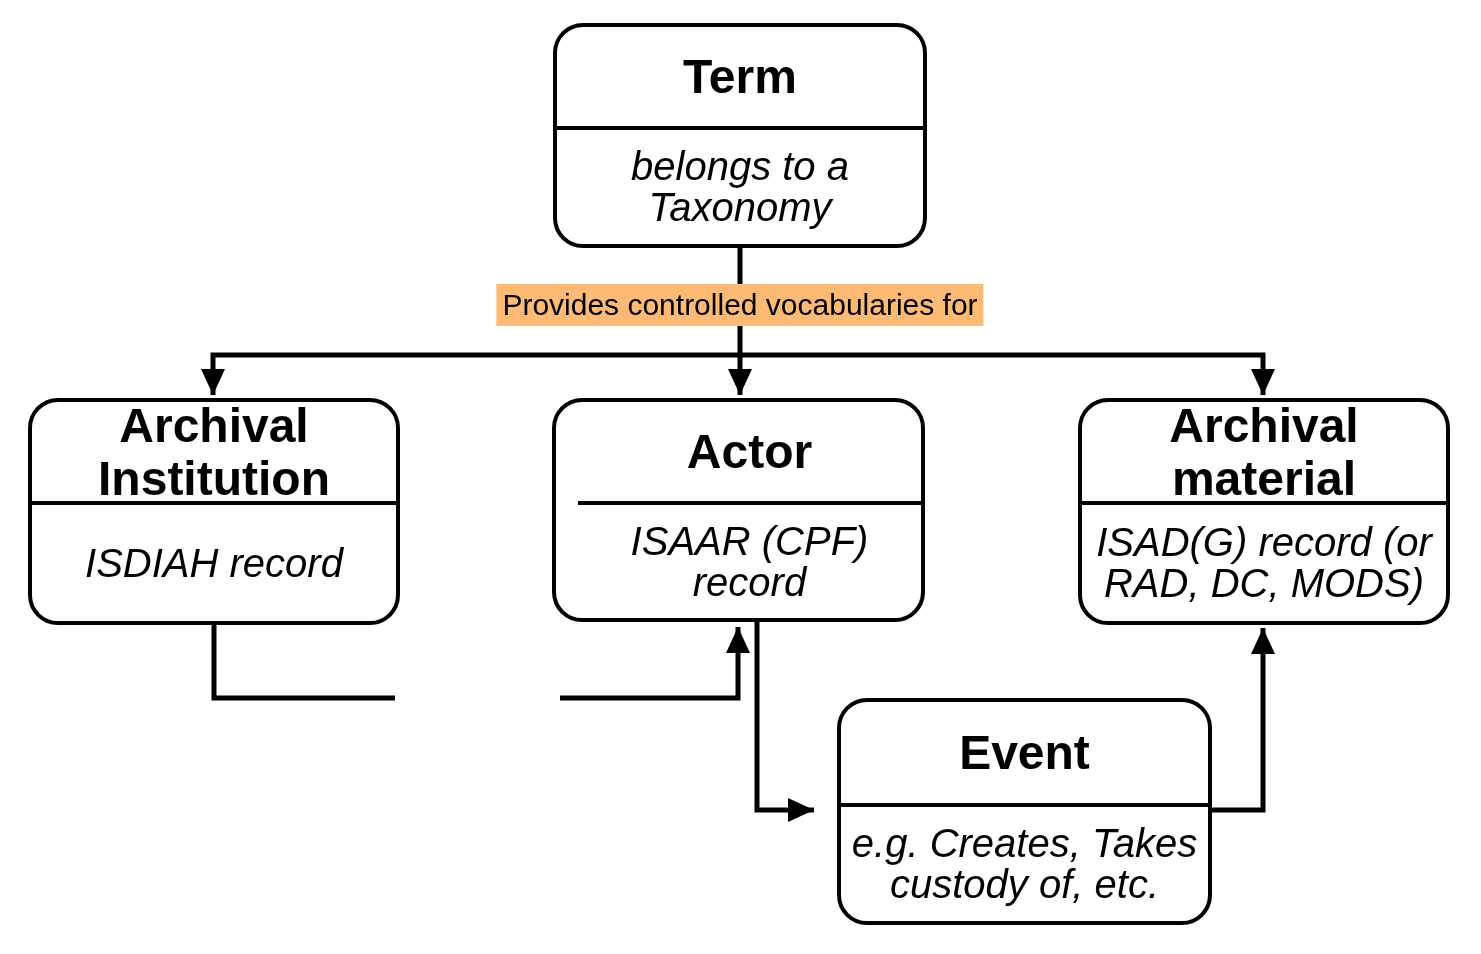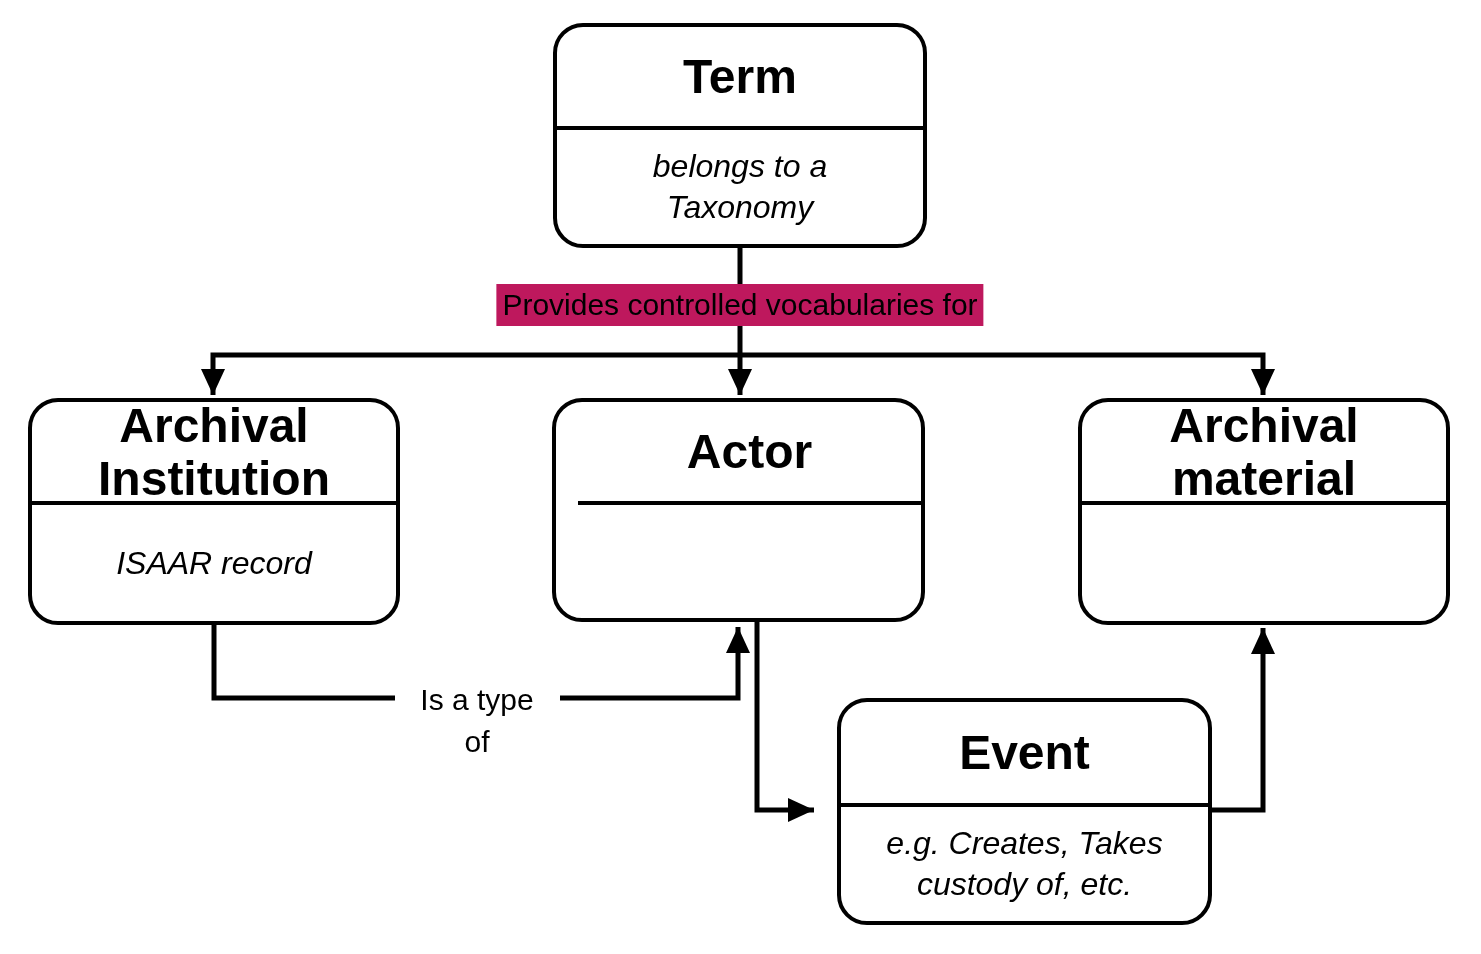--- a/index.html
+++ b/index.html
@@ -39,42 +39,42 @@
     border-bottom: 4px solid #000000;
     height: 103px;
   }
   .node-sub {
     flex: 1;
     display: flex;
     align-items: center;
     justify-content: center;
     text-align: center;
     font-style: italic;
-    font-size: 32px;
+    font-size: 40px;
     line-height: 41px;
     white-space: pre-line;
   }
   .n-term     { left: 553px;  top: 23px;  width: 374px; height: 225px; }
   .n-inst     { left: 28px;   top: 398px; width: 372px; height: 227px; }
   .n-actor    { left: 552px;  top: 398px; width: 373px; height: 224px; padding-left: 22px; }
   .n-material { left: 1078px; top: 398px; width: 372px; height: 227px; }
   .n-event    { left: 837px;  top: 698px; width: 375px; height: 227px; }
   .n-event .node-title { height: 105px; }
 
   .edge-label {
     position: absolute;
     font-size: 30px;
     line-height: 42px;
     text-align: center;
     transform: translate(-50%, -50%);
   }
   .lbl-provides {
     left: 740px; top: 305px;
     white-space: nowrap;
-    background: #be185d;
+    background: #fdba74;
     padding: 0 6px;
   }
   .lbl-isatype {
     left: 477px; top: 721px;
     white-space: pre-line;
   }
 </style>
 </head>
 <body>
 
@@ -101,36 +101,38 @@
 
   <div class="node n-term">
     <div class="node-title">Term</div>
     <div class="node-sub">belongs to a
 Taxonomy</div>
   </div>
 
   <div class="node n-inst">
     <div class="node-title">Archival
 Institution</div>
-    <div class="node-sub">ISAAR record</div>
+    <div class="node-sub">ISDIAH record</div>
   </div>
 
   <div class="node n-actor">
     <div class="node-title">Actor</div>
+    <div class="node-sub">ISAAR (CPF)
+record</div>
   </div>
 
   <div class="node n-material">
     <div class="node-title">Archival
 material</div>
+    <div class="node-sub">ISAD(G) record (or
+RAD, DC, MODS)</div>
   </div>
 
   <div class="node n-event">
     <div class="node-title">Event</div>
     <div class="node-sub">e.g. Creates, Takes
 custody of, etc.</div>
   </div>
 
   <div class="edge-label lbl-provides">Provides controlled vocabularies for</div>
 
-  <div class="edge-label lbl-isatype">Is a type
-of</div>
 
 </div>
 
 </body></html>

